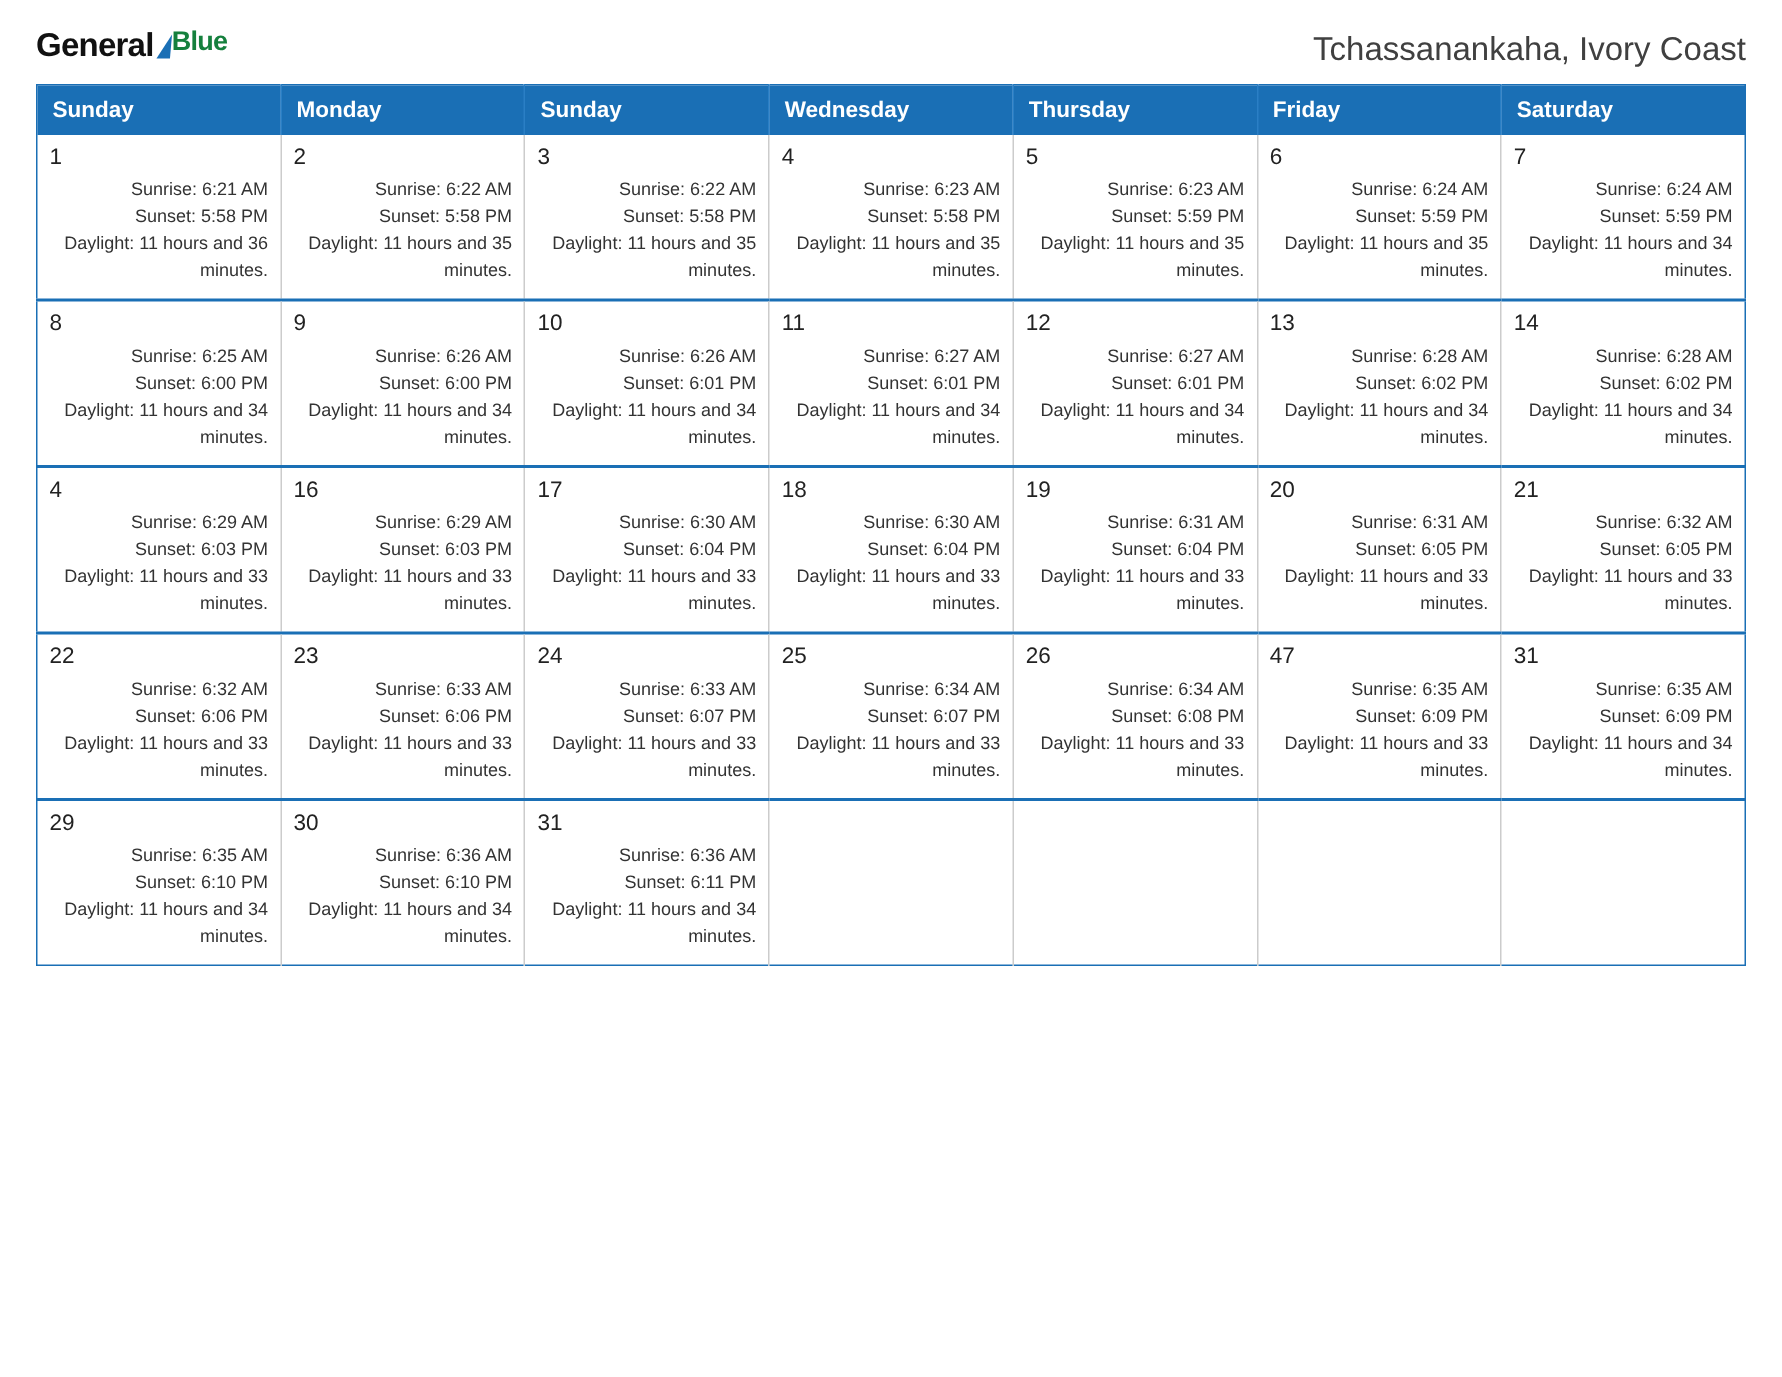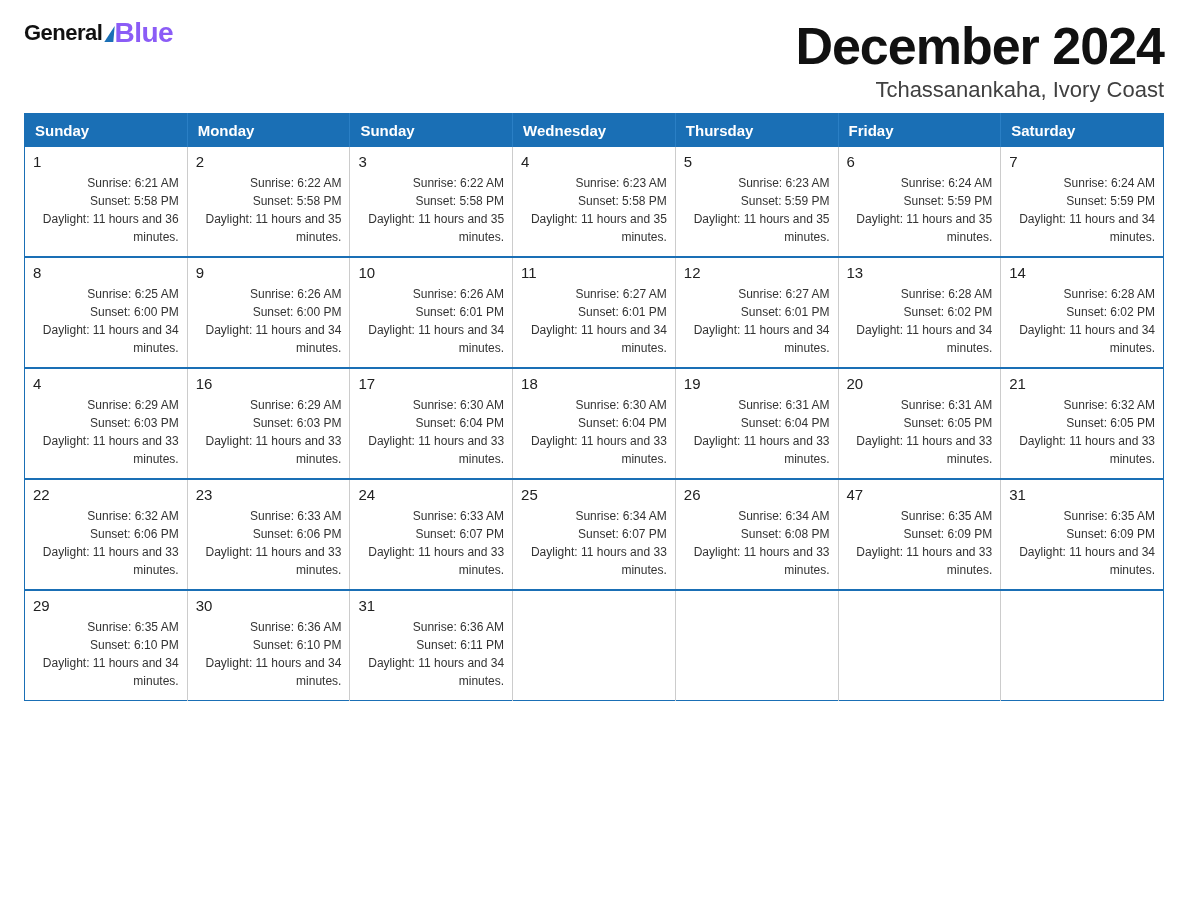--- a/index.html
+++ b/index.html
@@ -30,23 +30,23 @@
     }
 
     .logo-general {
       font-size: 22px;
       font-weight: bold;
       color: #111;
       letter-spacing: -0.5px;
     }
 
     .logo-blue {
-      font-size: 28px;
+      font-size: 18px;
       font-weight: bold;
-      color: #8b5cf6;
+      color: #15803d;
       letter-spacing: -0.5px;
     }
 
     .title-section {
       text-align: right;
     }
 
     .month-title {
       font-size: 52px;
       font-weight: bold;
@@ -127,21 +127,20 @@
       <div class="logo-text">
         <div style="display:flex;align-items:center;">
           <span class="logo-general">General</span>
           <span style="display:inline-block;width:0;height:0;border-left:9px solid transparent;border-right:0;border-bottom:16px solid #1a6fb5;margin-left:3px;margin-top:2px;transform:skewX(-5deg);"></span>
         </div>
         <span class="logo-blue">Blue</span>
       </div>
     </div>
   </div>
   <div class="title-section">
-    <div class="month-title">December 2024</div>
     <div class="location-title">Tchassanankaha, Ivory Coast</div>
   </div>
 </div>
 
 <table class="calendar-table">
   <thead>
     <tr>
     <th>Sunday</th>
         <th>Monday</th>
         <th>Sunday</th>

